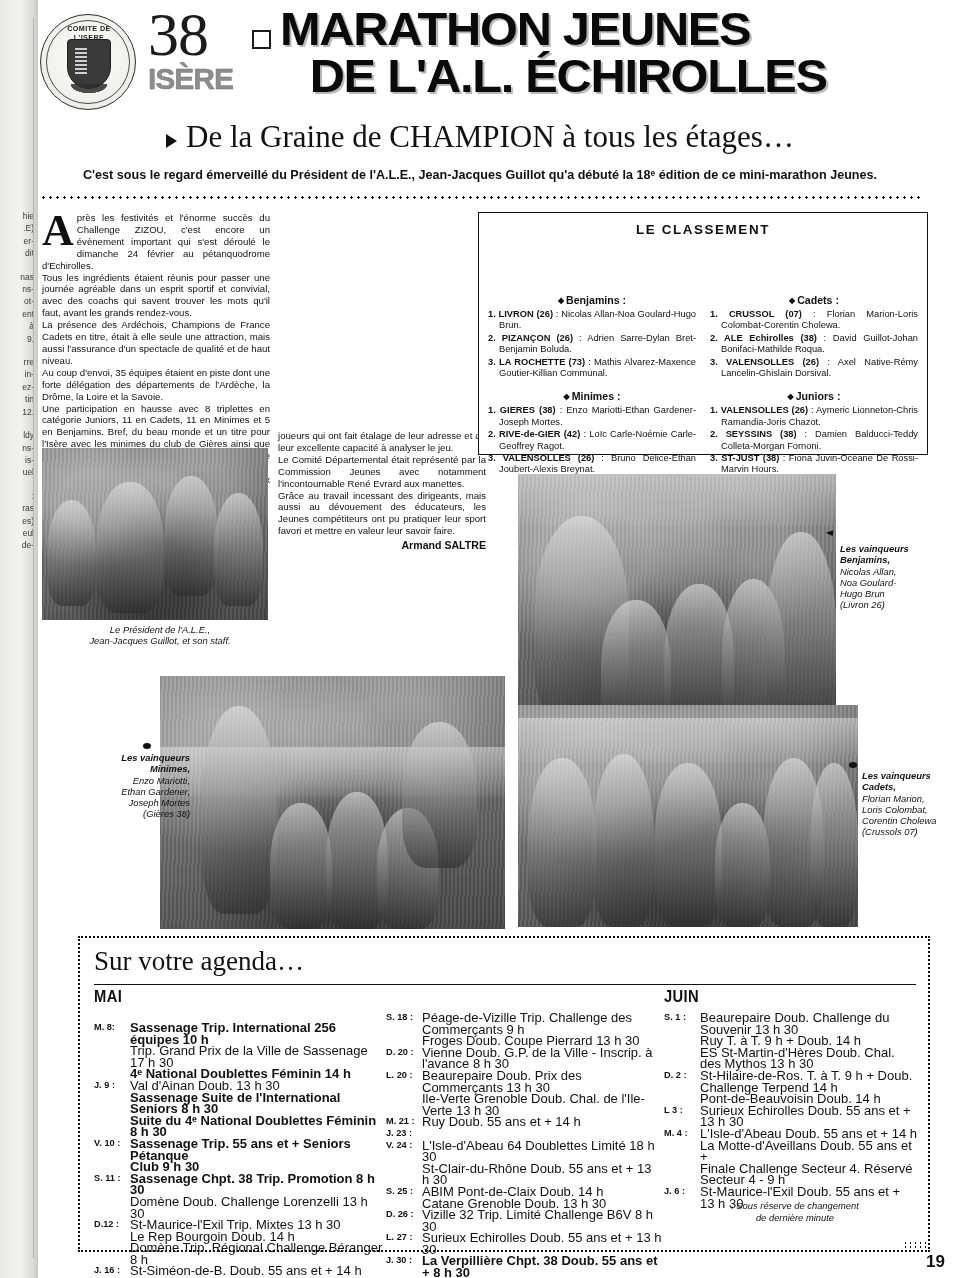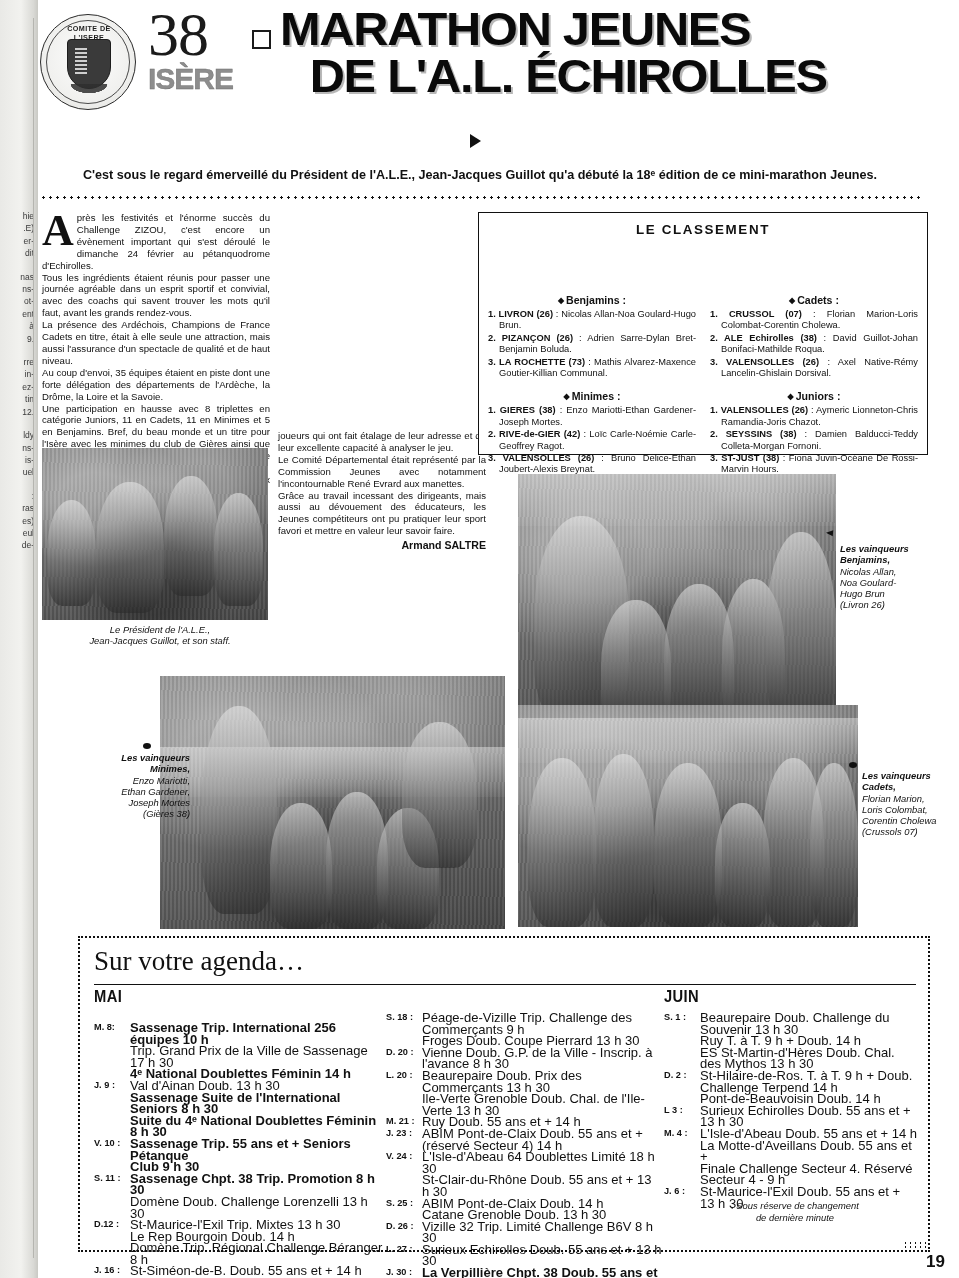--- a/index.html
+++ b/index.html
@@ -269,21 +269,21 @@
     <div class="num38">38</div>
     <div class="isere">ISÈRE</div>
     <div class="sqbullet"></div>
     <div class="title-main">
       <span>MARATHON JEUNES</span>
       <span class="l2">DE L'A.L. ÉCHIROLLES</span>
     </div>
   </div>
 
   <div class="subtitle">
-    <span class="tri"></span>
+    <span class="tri"></span><span>De la Graine de CHAMPION à tous les étages…</span>
   </div>
 
   <div class="lede">C'est sous le regard émerveillé du Président de l'A.L.E., Jean-Jacques Guillot qu'a débuté la 18ᵉ édition de ce mini-marathon Jeunes.</div>
   <div class="dotrule"></div>
 
   <div class="article" id="article-col1">
       <p><span class="dropcap">A</span>près les festivités et l'énorme succès du Challenge ZIZOU, c'est encore un évènement important qui s'est déroulé le dimanche 24 février au pétanquodrome d'Echirolles.</p>
       <p>Tous les ingrédients étaient réunis pour passer une journée agréable dans un esprit sportif et convivial, avec des coachs qui savent trouver les mots qu'il faut, avant les grands rendez-vous.</p>
       <p>La présence des Ardéchois, Champions de France Cadets en titre, était à elle seule une attraction, mais aussi l'assurance d'un spectacle de qualité et de haut niveau.</p>
       <p>Au coup d'envoi, 35 équipes étaient en piste dont une forte délégation des départements de l'Ardèche, la Drôme, la Loire et la Savoie.</p>
@@ -457,24 +457,20 @@
           </div>
         </div>
         <div class="ag-entry">
           <div class="ag-day">M. 21 :</div>
           <div class="ag-lines">
             <div class="ag-line">Ruy Doub. 55 ans et + 14 h</div>
           </div>
         </div>
         <div class="ag-entry">
           <div class="ag-day">J. 23 :</div>
-          <div class="ag-lines">
-            <div class="ag-line">ABIM Pont-de-Claix Doub. 55 ans et +</div>
-            <div class="ag-line">(réservé Secteur 4) 14 h</div>
-          </div>
         </div>
         <div class="ag-entry">
           <div class="ag-day">V. 24 :</div>
           <div class="ag-lines">
             <div class="ag-line">L'Isle-d'Abeau 64 Doublettes Limité 18 h 30</div>
             <div class="ag-line">St-Clair-du-Rhône Doub. 55 ans et + 13 h 30</div>
           </div>
         </div>
         <div class="ag-entry">
           <div class="ag-day">S. 25 :</div>

